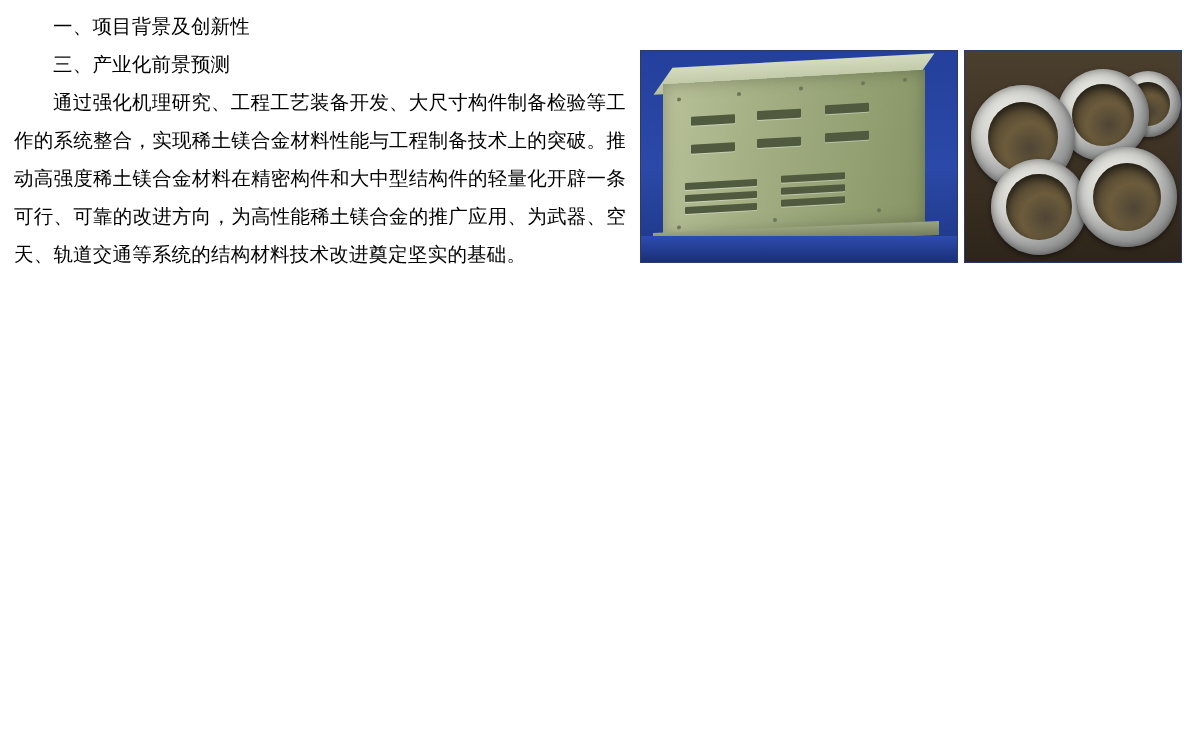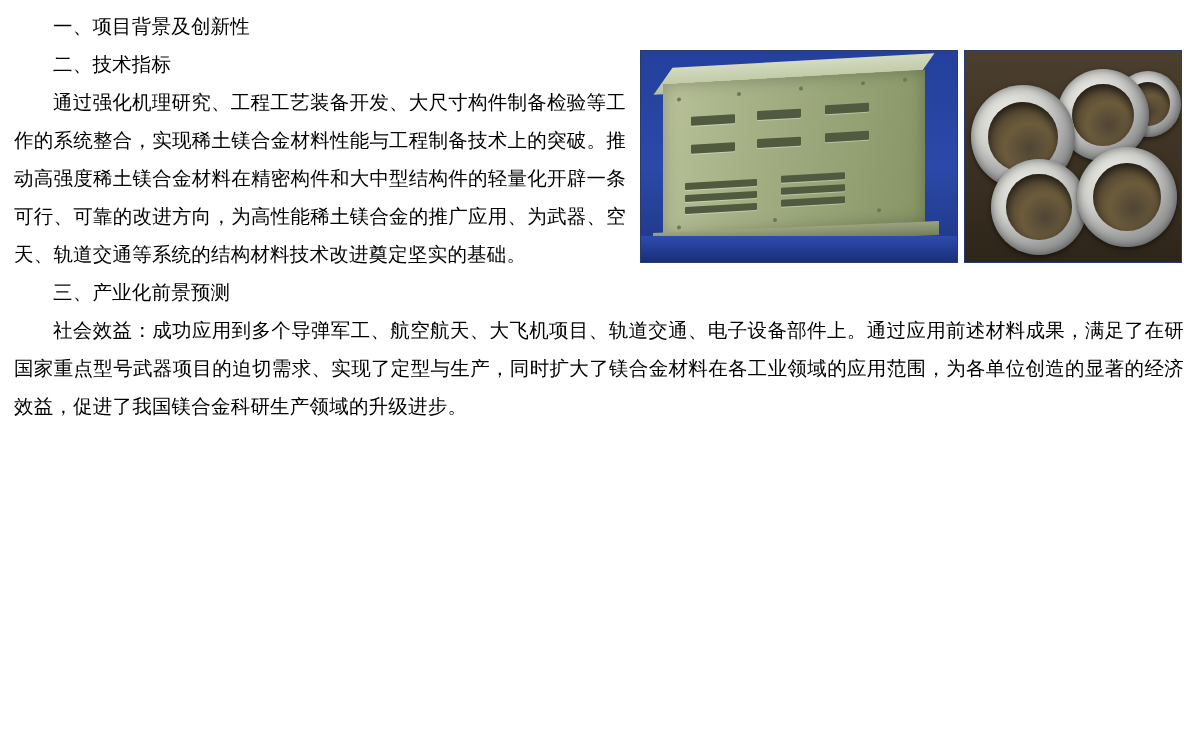--- a/index.html
+++ b/index.html
@@ -184,24 +184,22 @@
       </div>
       <div class="photo right">
         <div class="tube t5"></div>
         <div class="tube t2"></div>
         <div class="tube t1"></div>
         <div class="tube t3"></div>
         <div class="tube t4"></div>
       </div>
     </div>
 
-    <p class="para">二、技术指标</p>
-
+
+
+    <p class="para">三、产业化前景预测</p>
 
     <p class="para">通过强化机理研究、工程工艺装备开发、大尺寸构件制备检验等工作的系统整合，实现稀土镁合金材料性能与工程制备技术上的突破。推动高强度稀土镁合金材料在精密构件和大中型结构件的轻量化开辟一条可行、可靠的改进方向，为高性能稀土镁合金的推广应用、为武器、空天、轨道交通等系统的结构材料技术改进奠定坚实的基础。</p>
 
-    <p class="para">三、产业化前景预测</p>
-
-
-    <p class="para">社会效益：成功应用到多个导弹军工、航空航天、大飞机项目、轨道交通、电子设备部件上。通过应用前述材料成果，满足了在研国家重点型号武器项目的迫切需求、实现了定型与生产，同时扩大了镁合金材料在各工业领域的应用范围，为各单位创造的显著的经济效益，促进了我国镁合金科研生产领域的升级进步。</p>
+
 
   </div>
 </div>
 
 </body></html>

